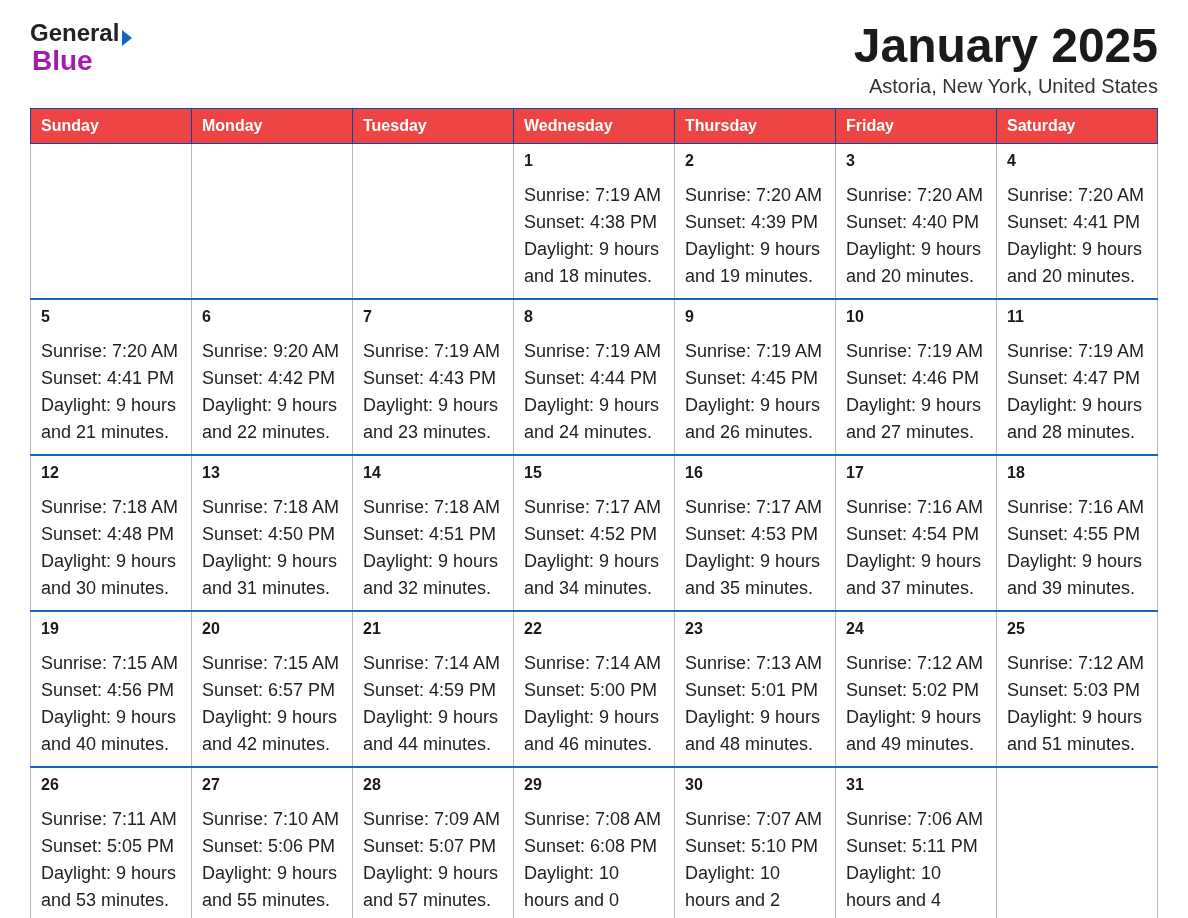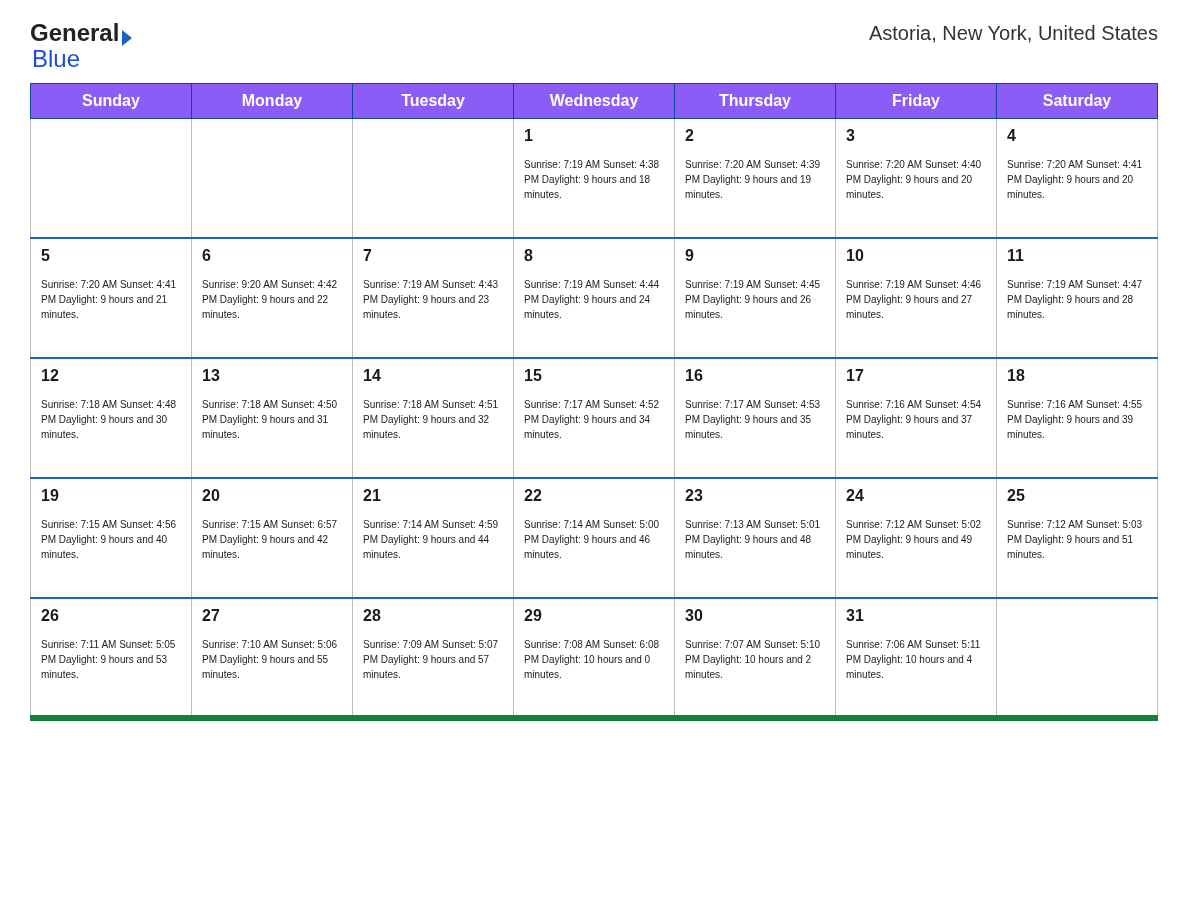--- a/index.html
+++ b/index.html
@@ -44,23 +44,23 @@
       display: inline-block;
       width: 0;
       height: 0;
       border-left: 10px solid #1565c0;
       border-top: 8px solid transparent;
       border-bottom: 8px solid transparent;
       margin-left: 3px;
       margin-top: 2px;
     }
     .logo-line2 {
-      font-size: 24px;
-      font-weight: normal;
-      color: #1d4ed8;
+      font-size: 28px;
+      font-weight: bold;
+      color: #a21caf;
       line-height: 1.1;
       padding-left: 2px;
     }
 
     .title-area {
       text-align: right;
     }
     .month-title {
       font-size: 48px;
       font-weight: bold;
@@ -75,26 +75,26 @@
 
     
     .calendar-table {
       width: 100%;
       border-collapse: collapse;
       margin-top: 8px;
     }
 
     
     .calendar-table thead tr th {
-      background-color: #8b5cf6;
+      background-color: #ef4444;
       color: #fff;
       font-size: 16px;
       font-weight: bold;
       padding: 8px 10px;
-      text-align: center;
+      text-align: left;
       border: 1px solid #0d47a1;
     }
 
     
     .calendar-table tbody tr td {
       vertical-align: top;
       padding: 8px 10px;
       border: 1px solid #bbb;
       width: calc(100% / 7);
       min-height: 110px;
@@ -102,21 +102,21 @@
     }
 
     .cell-day {
       font-size: 16px;
       font-weight: bold;
       color: #1a1a1a;
       margin-bottom: 4px;
     }
 
     .cell-info {
-      font-size: 10px;
+      font-size: 18px;
       color: #222;
       line-height: 1.5;
       margin-top: 12px;
     }
 
     
     .calendar-table tbody tr {
       border-bottom: 2px solid #1565c0;
     }
 
@@ -138,20 +138,21 @@
       <div class="logo-left">
         <div class="logo-line1">
           <span>General</span>
             <span class="logo-arrow"></span>
         </div>
         <div class="logo-line2">Blue</div>
       </div>
     </div>
   </div>
   <div class="title-area">
+    <div class="month-title">January 2025</div>
     <div class="location-subtitle">Astoria, New York, United States</div>
   </div>
 </div>
 
 <table class="calendar-table">
   <thead>
     <tr>
     <th>Sunday</th>
         <th>Monday</th>
         <th>Tuesday</th>

